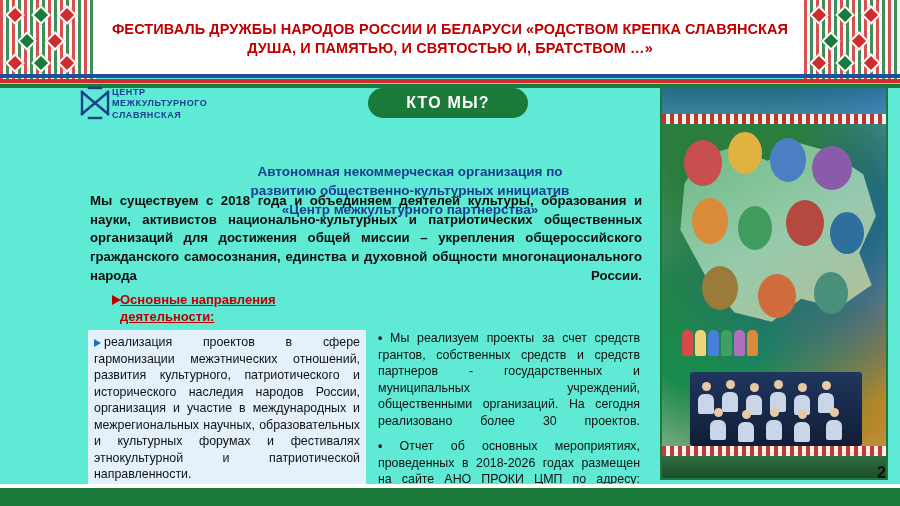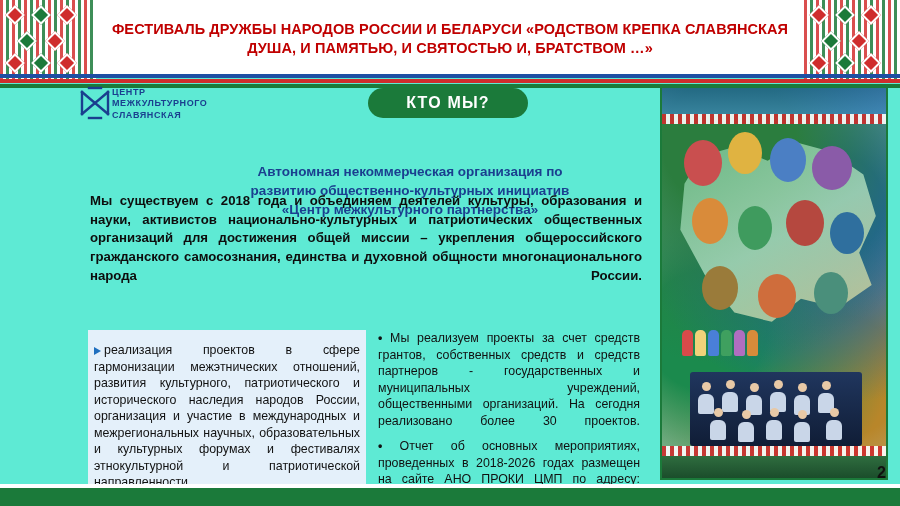--- a/index.html
+++ b/index.html
@@ -184,21 +184,21 @@
     line-height: 1.34;
   }
   .directions .dir-text u { text-decoration: underline; }
 
   
   .col-left {
     position: absolute;
     left: 88px; top: 330px;
     width: 278px;
     background: #e4f0fa;
-    padding: 12px 6px 6px 6px;
+    padding: 4px 6px 6px 6px;
   }
   .col-left p {
     margin: 0;
     font-size: 12.4px;
     line-height: 1.33;
     color: #111111;
     text-align: justify;
     text-align-last: justify;
   }
   .col-left .bullet {
@@ -376,20 +376,27 @@
   <div class="org-name">
     <div>Автономная некоммерческая организация по</div>
     <div>развитию общественно-культурных инициатив</div>
     <div>«Центр межкультурного партнерства»</div>
   </div>
 
   <div class="main-para">
     <span class="last">Мы существуем с 2018 года и объединяем деятелей культуры, образования и науки, активистов национально-культурных и патриотических общественных организаций для достижения общей миссии – укрепления общероссийского гражданского самосознания, единства и духовной общности многонационального народа России.</span>
   </div>
 
+  <div class="directions">
+    <span class="arrow"></span>
+    <div class="dir-text">
+      <u>Основные направления</u><br>
+      <u>деятельности:</u>
+    </div>
+  </div>
 
   <div class="col-left">
     <p>
       <span class="bullet"></span><span>реализация проектов в сфере гармонизации межэтнических отношений, развития культурного, патриотического и исторического наследия народов России, организация и участие в международных и межрегиональных научных, образовательных и культурных форумах и фестивалях этнокультурной и патриотической направленности.</span>
     </p>
   </div>
 
   <div class="col-right">
     <p>
       <span class="dot">•</span>

